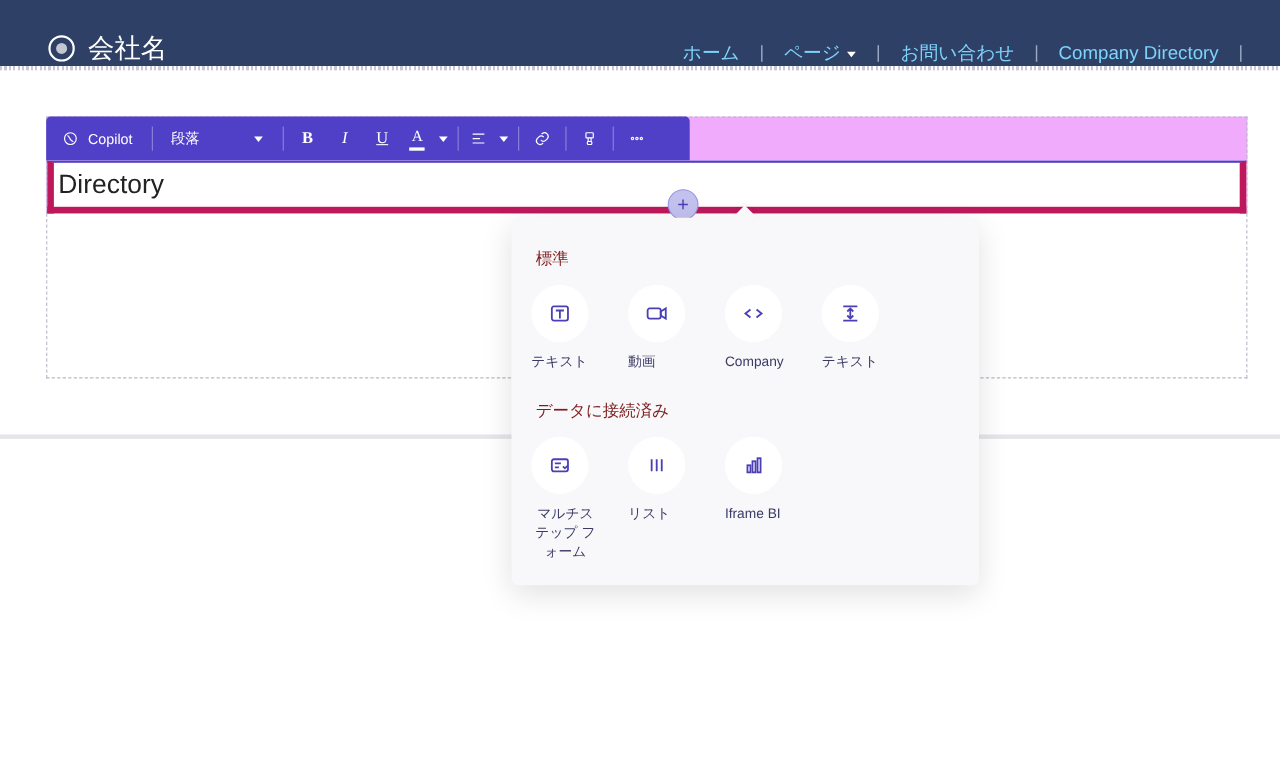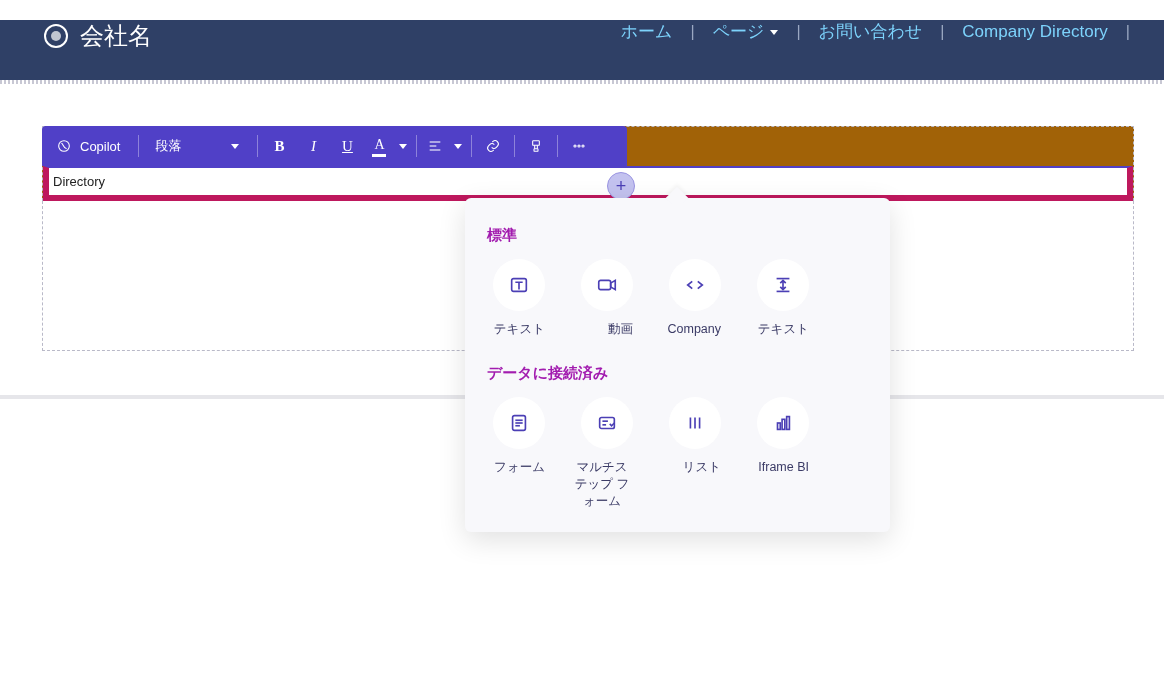--- a/index.html
+++ b/index.html
@@ -9,24 +9,23 @@
     width: 1164px;
     height: 698px;
     overflow: hidden;
     position: relative;
   }
   
   .navbar {
     background: #2f4066;
     height: 60px;
     display: flex;
-    align-items: flex-start;
+    align-items: flex-end;
     padding: 0 30px 0 44px;
     color: #fff;
-    margin-top: 20px;
   }
   .brand {
     display: flex;
     align-items: center;
     gap: 12px;
   }
   .brand-logo {
     width: 24px;
     height: 24px;
     border: 2.5px solid #fff;
@@ -78,21 +77,21 @@
 
   
   .page {
     padding: 42px 30px 0 42px;
     position: relative;
   }
   .section-box {
     border: 1px dashed #b9b9c8;
     border-bottom: none;
     position: relative;
-    background:#a16207;
+    background:#f0abfc;
   }
   .inner-block {
     margin: 0;
     position: relative;
   }
   
   .toolbar {
     background: #5040c7;
     height: 40px;
     display: flex;
@@ -160,21 +159,21 @@
   }
   .tb-caret-wrap{width:18px;display:flex;align-items:center;justify-content:center;height:100%;cursor:pointer;}
   .tb-icon-svg { width:16px;height:16px;stroke:#fff;fill:none;stroke-width:1.6;}
 
   
   .content-row {
     border: 6px solid #be185d;
     border-top: 2px solid #5040c7;
     background:#fff;
     padding: 6px 6px 6px 4px;
-    font-size: 13px;
+    font-size: 24px;
     color:#222;
     position:relative;
     margin-top: -1px;
   }
   .content-row::after{
     content:"";
     position:absolute;
     left:0;right:0;bottom:-6px;height:4px;
     background:#5040c7;opacity:0;
   }
@@ -229,35 +228,35 @@
     content:"";
     position:absolute;
     top:-8px;left:204px;
     width:16px;height:16px;
     background:#f8f8fb;
     transform:rotate(45deg);
     box-shadow:-2px -2px 4px rgba(0,0,0,0.04);
   }
   .pop-section-title {
     font-size:15px;
-    font-weight:700;
-    color:#a21caf;
+    font-weight:400;
+    color:#7f1d1d;
     margin: 4px 0 14px 4px;
   }
   .pop-grid {
     display:flex;
     flex-wrap:wrap;
     gap: 18px 26px;
     margin-bottom: 26px;
   }
   .pop-item {
     width: 62px;
     display:flex;
     flex-direction:column;
-    align-items:flex-end;
+    align-items:flex-start;
     cursor:pointer;
   }
   .pop-circle {
     width:52px;height:52px;border-radius:50%;
     background:#fff;
     display:flex;align-items:center;justify-content:center;
     margin-bottom:10px;
   }
   .pop-circle svg { width:22px;height:22px;stroke:#4b3fb5;fill:none;stroke-width:1.8;}
   .pop-label {
@@ -417,31 +416,20 @@
         </div>
       <div class="pop-label">テキスト</div>
     </div>
   </div>
 
   <div class="pop-section-title">データに接続済み</div>
   <div class="pop-grid" style="margin-bottom:4px">
     <div class="pop-item">
       <div class="pop-circle">
           <svg viewBox="0 0 24 24">
-            <rect x="5" y="4" width="14" height="16" rx="2"></rect>
-            <line x1="8" y1="9" x2="16" y2="9"></line>
-            <line x1="8" y1="12" x2="16" y2="12"></line>
-            <line x1="8" y1="15" x2="13" y2="15"></line>
-          </svg>
-        </div>
-      <div class="pop-label">フォーム</div>
-    </div>
-    <div class="pop-item">
-      <div class="pop-circle">
-          <svg viewBox="0 0 24 24">
             <rect x="4" y="6" width="16" height="12" rx="2"></rect>
             <line x1="7" y1="10" x2="13" y2="10"></line>
             <line x1="7" y1="14" x2="11" y2="14"></line>
             <path d="M15 13l2 2 3-3" stroke="#4b3fb5"></path>
           </svg>
         </div>
       <div class="pop-label">マルチステップ フォーム</div>
     </div>
     <div class="pop-item">
       <div class="pop-circle">

